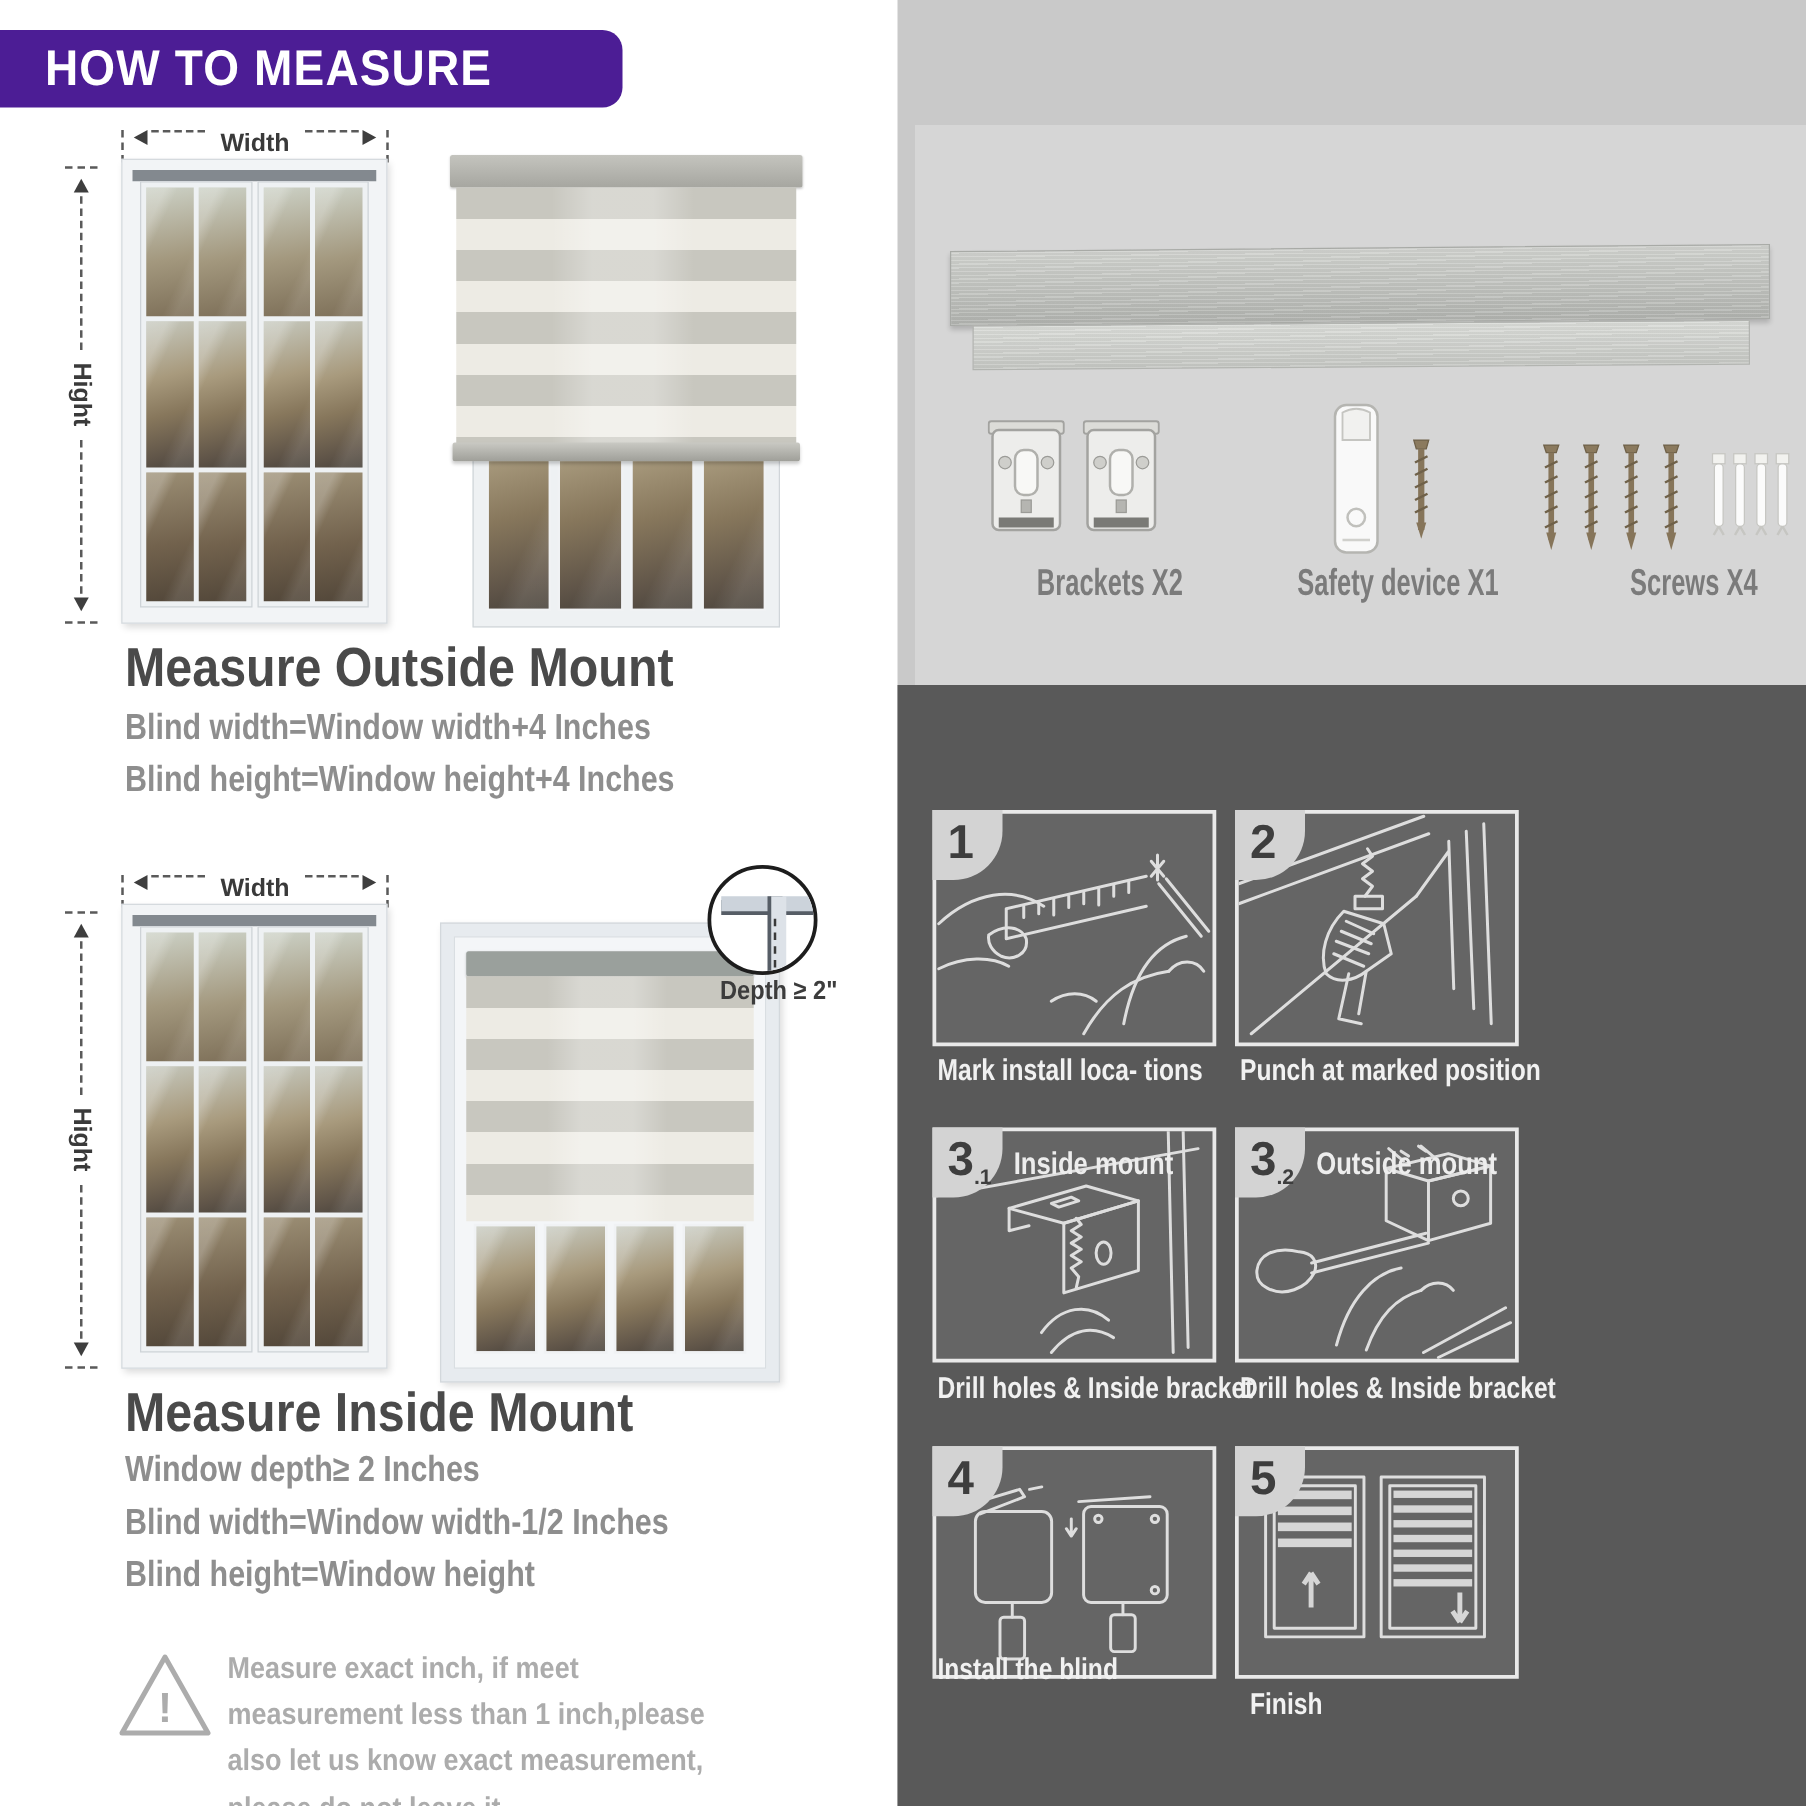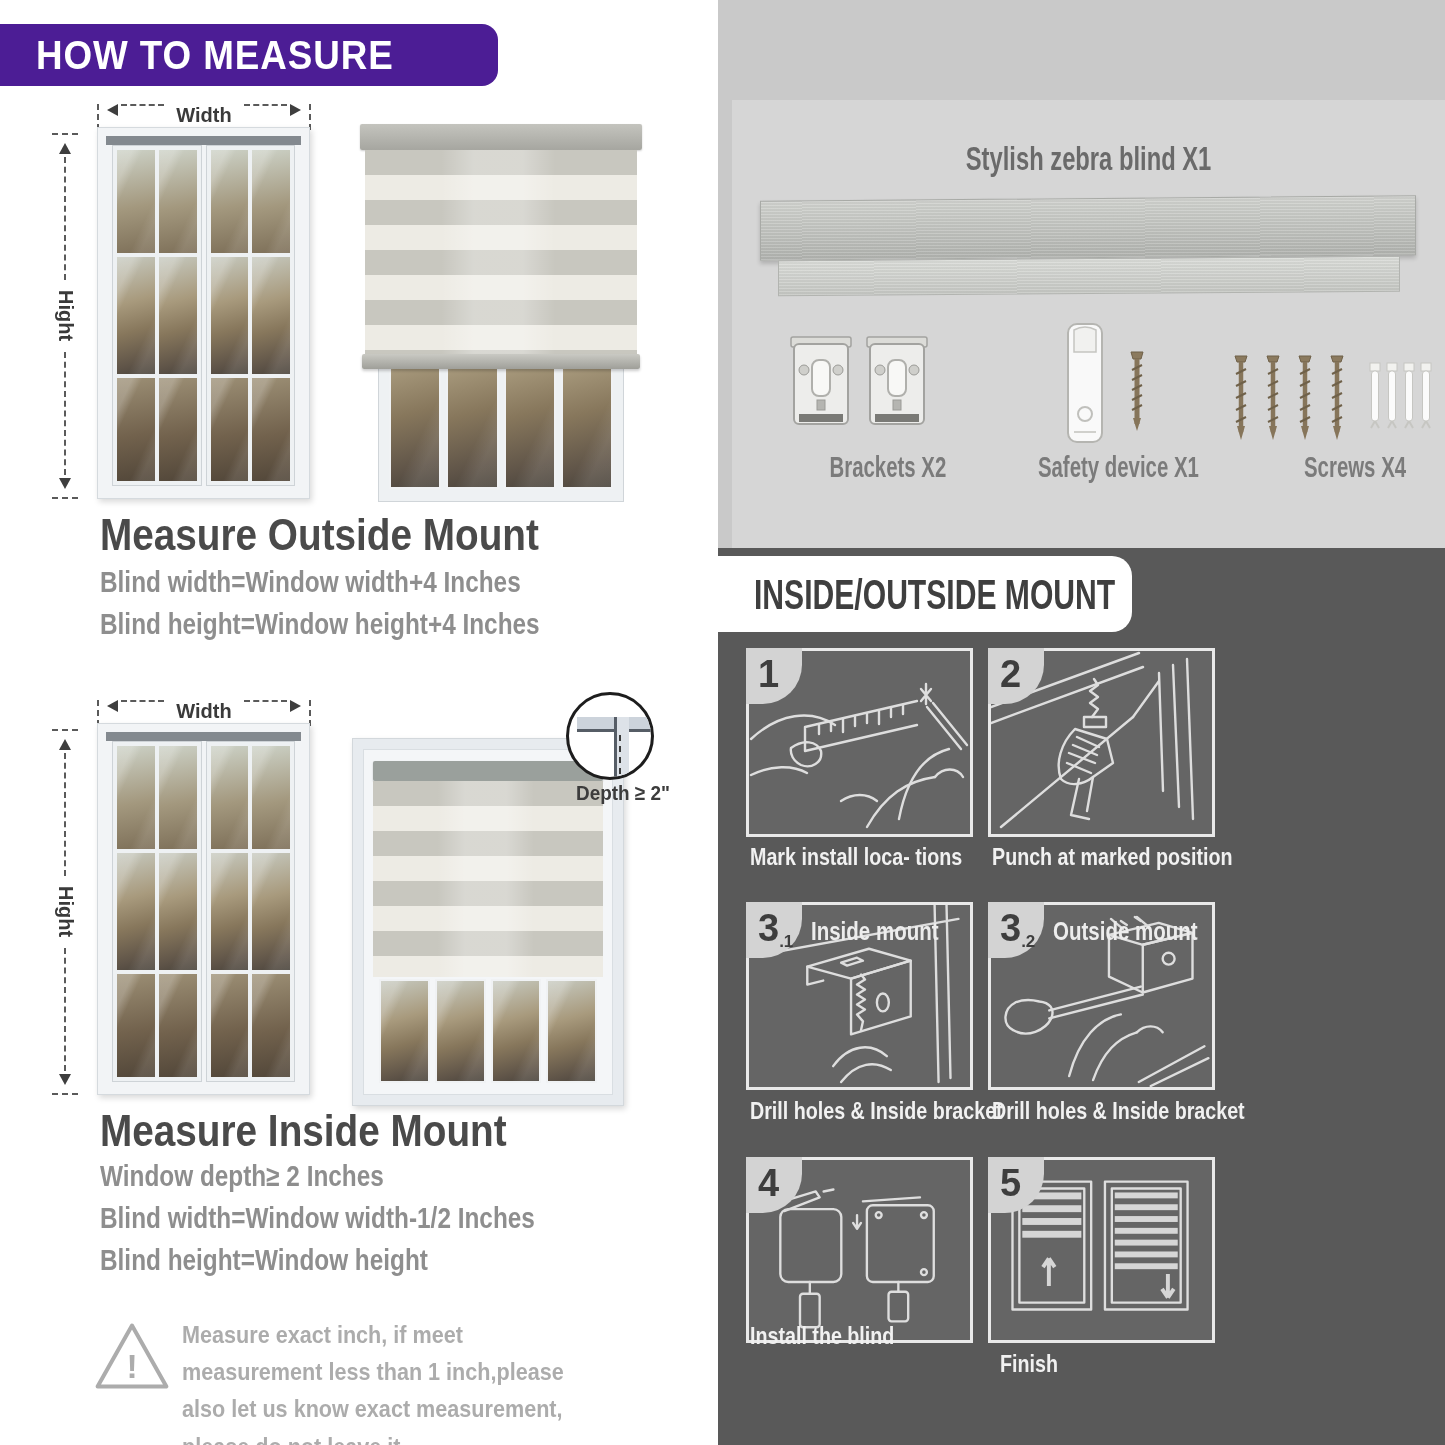--- a/index.html
+++ b/index.html
@@ -224,23 +224,20 @@
 <svg class="abs" id="warning-triangle" viewBox="0 0 100 90">
   <path d="M50 7 L93 83 L7 83 Z" fill="none" stroke="#acacac" stroke-width="5" stroke-linejoin="round"></path>
   <text x="50" y="72" font-size="42" font-weight="bold" fill="#acacac" text-anchor="middle" font-family="Liberation Sans, sans-serif">!</text>
 </svg>
 <div class="abs" id="warning-text">Measure exact inch, if meet measurement less than 1 inch,please also let us know exact measurement, please do not leave it</div>
 
 <div class="abs" id="rightcol">
 
 
   <div id="included-panel">
-    <div id="stylish-label">
-      <span>Stylish zebra blind X1</span>
-    </div>
     <div id="headrail-top"></div>
     <div id="headrail-bottom"></div>
 
     <svg class="abs" style="left:58px;top:234px;width:62px;height:100px" viewBox="0 0 62 100">
       <rect x="1" y="3" width="60" height="10" rx="2" fill="#dcdcd8" stroke="#a3a3a0" stroke-width="1.5"></rect>
       <rect x="4" y="10" width="54" height="80" rx="5" fill="#ededeb" stroke="#a3a3a0" stroke-width="2"></rect>
       <rect x="22" y="26" width="18" height="36" rx="7" fill="#f8f8f6" stroke="#b0b0ac" stroke-width="2"></rect>
       <circle cx="14" cy="36" r="5" fill="#cfcfcb" stroke="#9b9b97"></circle>
       <circle cx="48" cy="36" r="5" fill="#cfcfcb" stroke="#9b9b97"></circle>
       <rect x="27" y="66" width="8" height="10" fill="#b5b5b1" stroke="#9b9b97"></rect>
@@ -303,23 +300,20 @@
       <use href="#an" x="17"></use>
         <use href="#an" x="34"></use>
         <use href="#an" x="51"></use>
     </svg>
     <div class="item-label" style="left:478px;width:220px">
       <span>Screws X4</span>
     </div>
   </div>
 
   <div id="mount-section">
-    <div id="mount-banner">
-      <span>INSIDE/OUTSIDE MOUNT</span>
-    </div>
 
     <div class="step" style="left:28px;top:100px;height:189px">
       <svg viewBox="0 0 221 183" class="lineartwrap">
         <g class="lineart">
           <path d="M2 88 C30 62 62 58 86 74"></path>
           <path d="M2 124 C22 114 44 114 58 122"></path>
           <path d="M42 97 C54 88 68 90 72 100 C74 112 62 118 52 114 C44 110 41 103 42 97"></path>
           <path d="M56 76 L168 50 M56 100 L168 74 M56 76 L56 100"></path>
           <path d="M70 74 l0 9 M82 71 l0 9 M94 68 l0 13 M106 66 l0 9 M118 63 l0 9 M130 60 l0 13 M142 57 l0 9 M154 54 l0 9"></path>
           <path d="M172 38 l10 12 M182 38 l-10 12 M177 33 l0 20"></path>

